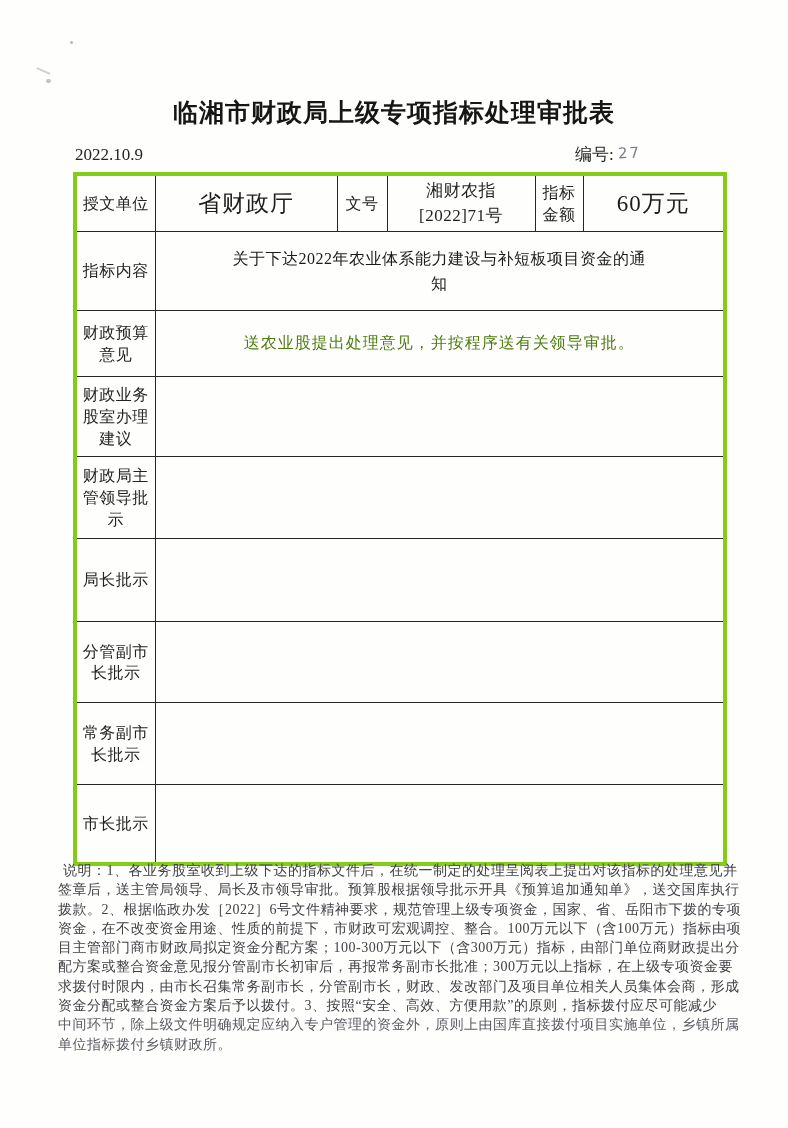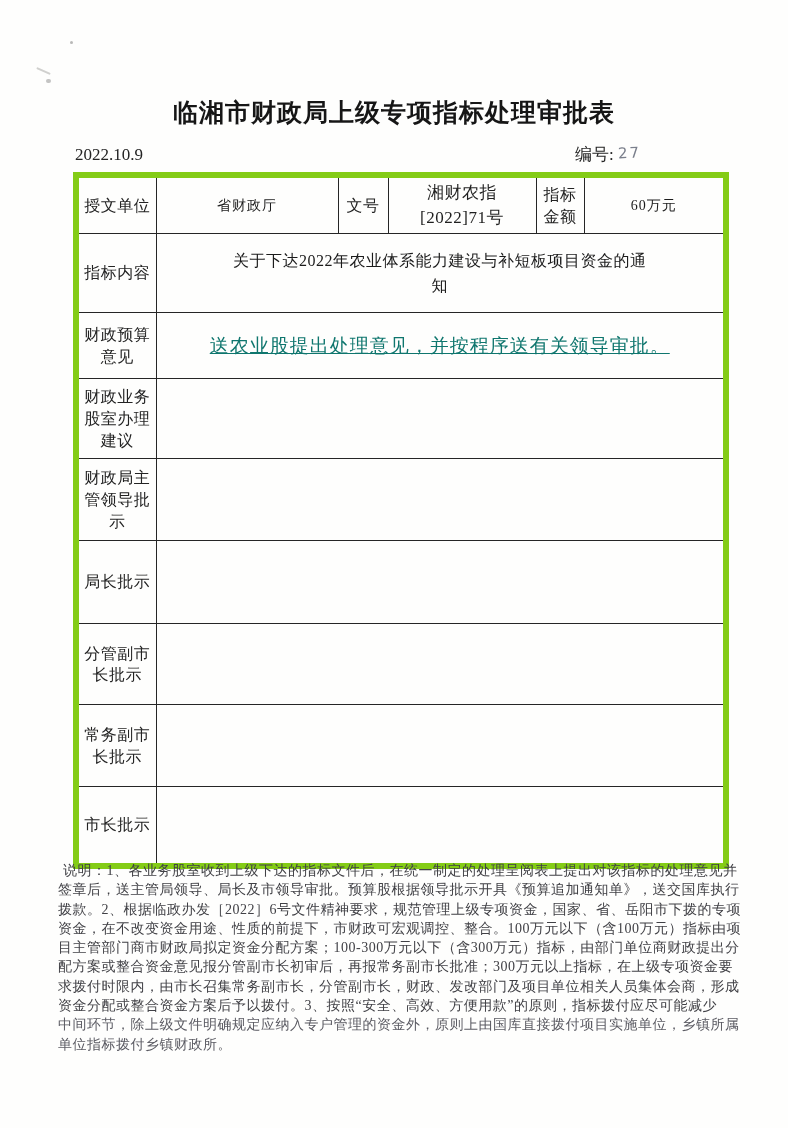--- a/index.html
+++ b/index.html
@@ -45,26 +45,26 @@
     border-collapse: collapse; table-layout: fixed;
     background: transparent;
   }
   .approval-table td {
     border: 1.6px solid #262626;
     padding: 3px 5px;
     vertical-align: middle;
     text-align: center;
     overflow: hidden;
   }
-  .approval-table { border: 6px solid #84cc16; }
+  .approval-table { border: 4px solid #84cc16; }
   .lbl { font-size: 16px; line-height: 1.35; color: #232323; letter-spacing: .5px; }
-  .val { font-size: 14px; color: #1c1c1c; letter-spacing: 1px; }
+  .val { font-size: 23px; color: #1c1c1c; letter-spacing: 1px; }
   .val-doc { font-size: 17px; line-height: 1.45; letter-spacing: .5px; margin-left: 33px; }
   .content-big { font-size: 16px; line-height: 1.6; letter-spacing: .5px; color: #1b1b1b; }
-  .content-mid { font-size: 19px; letter-spacing: 1px; color: #0f766e; text-decoration: underline; }
+  .content-mid { font-size: 16px; letter-spacing: 1px; color: #4d7c0f; }
   .preline { white-space: pre-line; }
 
   tr.h54 { height: 54px; } tr.h79 { height: 79px; } tr.h66 { height: 66px; }
   tr.h80 { height: 80px; } tr.h82 { height: 82px; } tr.h83 { height: 83px; }
   tr.h81 { height: 81px; }
 
   .notes {
     position: absolute; left: 58px; top: 861px; width: 694px;
     font-size: 14px; line-height: 19.3px; letter-spacing: .5px;
     color: #414146;

